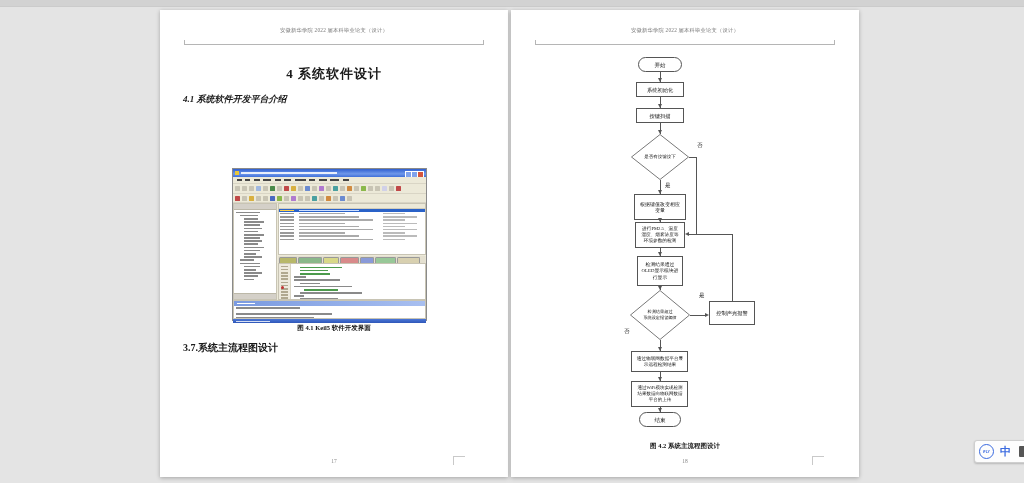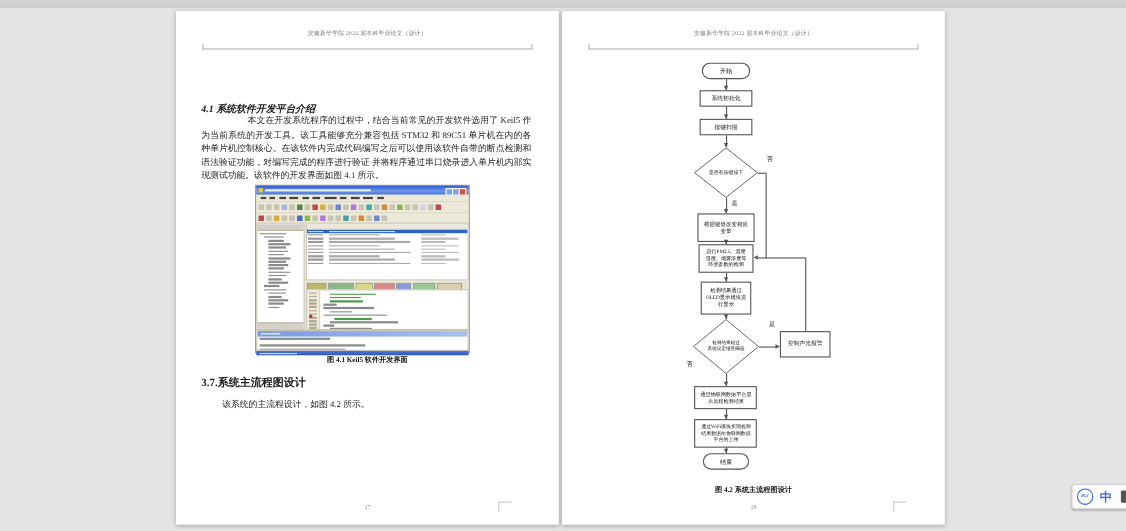--- a/index.html
+++ b/index.html
@@ -92,22 +92,22 @@
 </style>
 </head>
 <body>
 
 <div class="topstrip"></div>
 
 <div class="page" id="page-left">
   <div class="hdr">安徽新华学院 2022 届本科毕业论文（设计）</div>
   <div class="hline"></div>
 
+  <div class="chapter-title">4 系统软件设计</div>
   <div class="sec-h" style="top:83px;font-style:italic;">4.1 系统软件开发平台介绍</div>
-  <div class="para" style="top:94px;text-indent:42px;">本文在开发系统程序的过程中，结合当前常见的开发软件选用了 Keil5 作为当前系统的开发工具。该工具能够充分兼容包括 STM32 和 89C51 单片机在内的各种单片机控制核心。在该软件内完成代码编写之后可以使用该软件自带的断点检测和语法验证功能，对编写完成的程序进行验证 并将程序通过串口烧录进入单片机内部实现测试功能。该软件的开发界面如图 4.1 所示。</div>
 
   <div class="keil">
     <div class="k-title">
       <span class="ic"></span>
       <span class="bar"></span>
       <span class="k-btn b1"></span>
       <span class="k-btn b2"></span>
       <span class="k-btn b3"></span>
     </div>
     <div class="k-menu" id="k-menu"><span class="dash" style="width: 5px;"></span><span class="dash" style="width: 5px;"></span><span class="dash" style="width: 6px;"></span><span class="dash" style="width: 8px;"></span><span class="dash" style="width: 6px;"></span><span class="dash" style="width: 7px;"></span><span class="dash" style="width: 11px;"></span><span class="dash" style="width: 6px;"></span><span class="dash" style="width: 8px;"></span><span class="dash" style="width: 9px;"></span><span class="dash" style="width: 6px;"></span></div>
@@ -238,21 +238,20 @@
           <span class="ln" style="width: 78px; margin-left: 2px;"></span>
         </div>
     </div>
     <div class="k-status">
         <span class="bar"></span>
       </div>
   </div>
 
   <div class="caption" style="top:313px;">图 4.1 Keil5 软件开发界面</div>
   <div class="sec-h" style="top:331px;font-size:10px;">3.7.系统主流程图设计</div>
-  <div class="para" style="top:352px;text-indent:19px;">该系统的主流程设计，如图 4.2 所示。</div>
 
   <div class="cornermark" style="left:293px;"></div>
   <div class="pagenum">17</div>
 </div>
 
 <div class="page" id="page-right">
   <div class="hdr">安徽新华学院 2022 届本科毕业论文（设计）</div>
   <div class="hline"></div>
 
   <div class="flow" id="flowchart">

